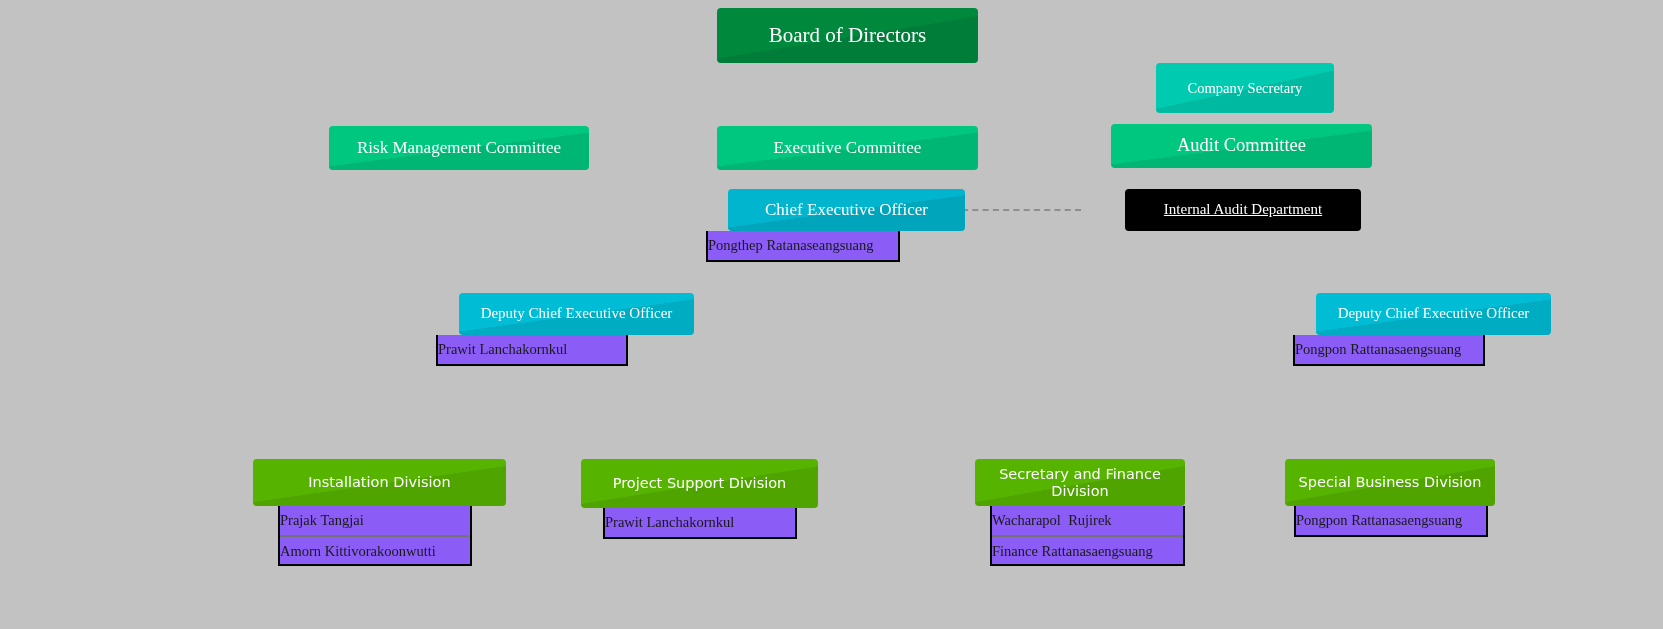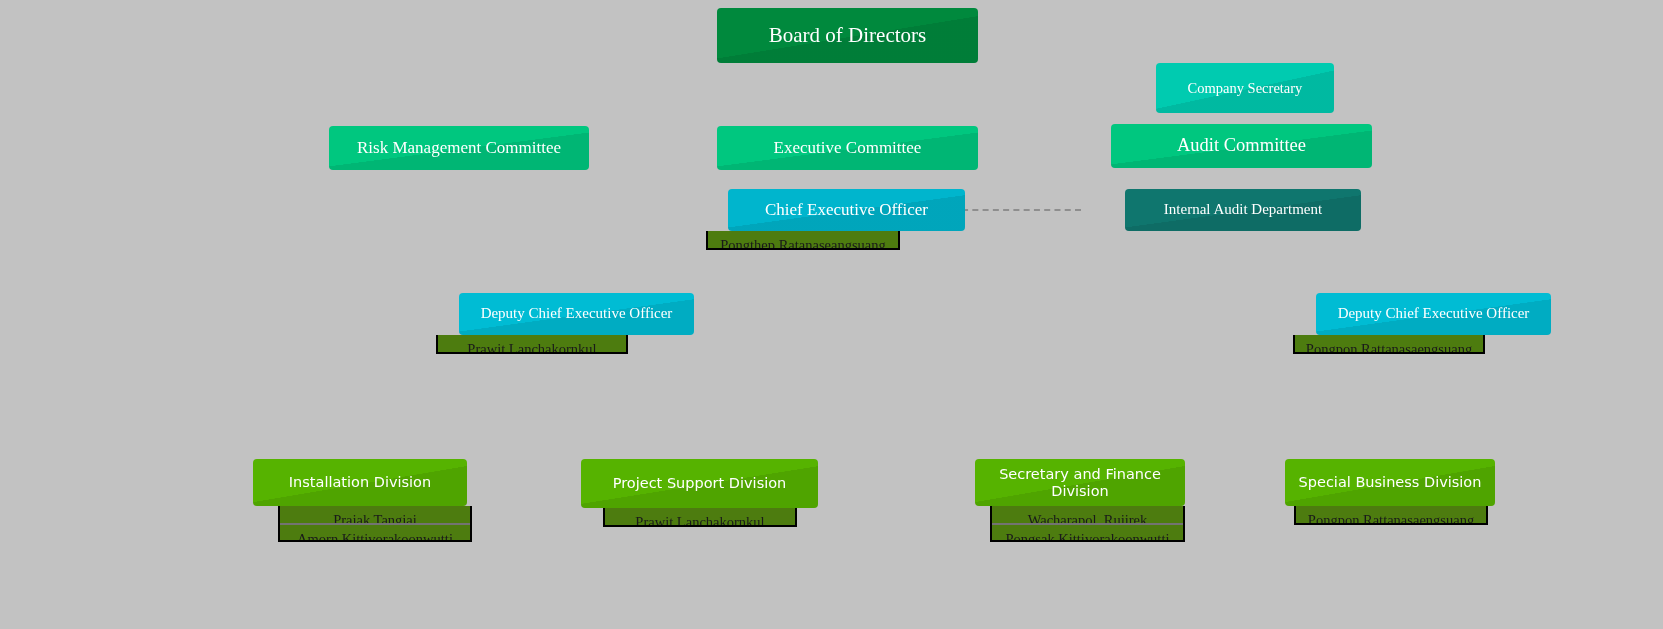--- a/index.html
+++ b/index.html
@@ -50,44 +50,44 @@
     pointer-events: none;
   }
   .hdr > span { position: relative; z-index: 2; }
 
   
   .c-darkgreen { background: #00893d; }
   .c-teal      { background: #00cbb0; }
   .c-green     { background: #00c77f; }
   .c-cyan      { background: #00b5cd; }
   .c-cyan2     { background: #00bcd4; }
-  .c-blue      { background: #0f766e; }
+  .c-blue      { background: #000000; text-decoration: underline; }
   .c-lime      { background: #56b300; }
 
   
   .t-serif { font-family: "Liberation Serif", "DejaVu Serif", serif; margin-left: 44px; }
   .t-sans  { font-family: "DejaVu Sans", "Liberation Sans", sans-serif; }
 
   
   .names {
     position: relative;
     box-sizing: border-box;
     border: 2px solid #000000;
     border-top: none;
     background: #ffffff;
   }
   .name-row {
     box-sizing: border-box;
-    background: #4d7c0f;
+    background: #8b5cf6;
     color: #1a1a1a;
-    text-align: center;
+    text-align: left;
     font-family: "Liberation Serif", "DejaVu Serif", serif;
     font-size: 14.5px;
     line-height: 28px;
-    height: 17px;
+    height: 29px;
     white-space: pre;
     overflow: hidden;
   }
   .name-row + .name-row { border-top: 2px solid #737373; }
 
   
   .dashed-link {
     position: absolute;
     border-top: 2px dashed #8e8e8e;
     height: 0;
@@ -157,21 +157,21 @@
   <div class="node" style="left:1272px; top:293px;">
     <div class="hdr c-cyan2 t-serif" style="width:235px; height:42px; font-size:15px;">
       <span>Deputy Chief Executive Officer</span>
     </div>
     <div class="names" style="width:192px; margin-left:21px;">
       <div class="name-row">Pongpon Rattanasaengsuang</div>
     </div>
   </div>
 
   <div class="node" style="left:253px; top:459px;">
-    <div class="hdr c-lime t-sans" style="width:214px; height:47px; font-size:14.5px;">
+    <div class="hdr c-lime t-sans" style="width:253px; height:47px; font-size:14.5px;">
       <span>Installation Division</span>
     </div>
     <div class="names" style="width:194px; margin-left:25px;">
       <div class="name-row">Prajak Tangjai</div>
       <div class="name-row">Amorn Kittivorakoonwutti</div>
     </div>
   </div>
 
   <div class="node" style="left:581px; top:459px;">
     <div class="hdr c-lime t-sans" style="width:237px; height:49px; font-size:14.5px;">
@@ -181,21 +181,21 @@
       <div class="name-row">Prawit Lanchakornkul</div>
     </div>
   </div>
 
   <div class="node" style="left:975px; top:459px;">
     <div class="hdr c-lime t-sans" style="width:210px; height:47px; font-size:14.5px;">
       <span>Secretary and Finance Division</span>
     </div>
     <div class="names" style="width:195px; margin-left:15px;">
       <div class="name-row">Wacharapol  Rujirek</div>
-      <div class="name-row">Pongsak Kittivorakoonwutti</div>
+      <div class="name-row">Finance Rattanasaengsuang</div>
     </div>
   </div>
 
   <div class="node" style="left:1285px; top:459px;">
     <div class="hdr c-lime t-sans" style="width:210px; height:47px; font-size:14.5px;">
       <span>Special Business Division</span>
     </div>
     <div class="names" style="width:194px; margin-left:9px;">
       <div class="name-row">Pongpon Rattanasaengsuang</div>
     </div>

